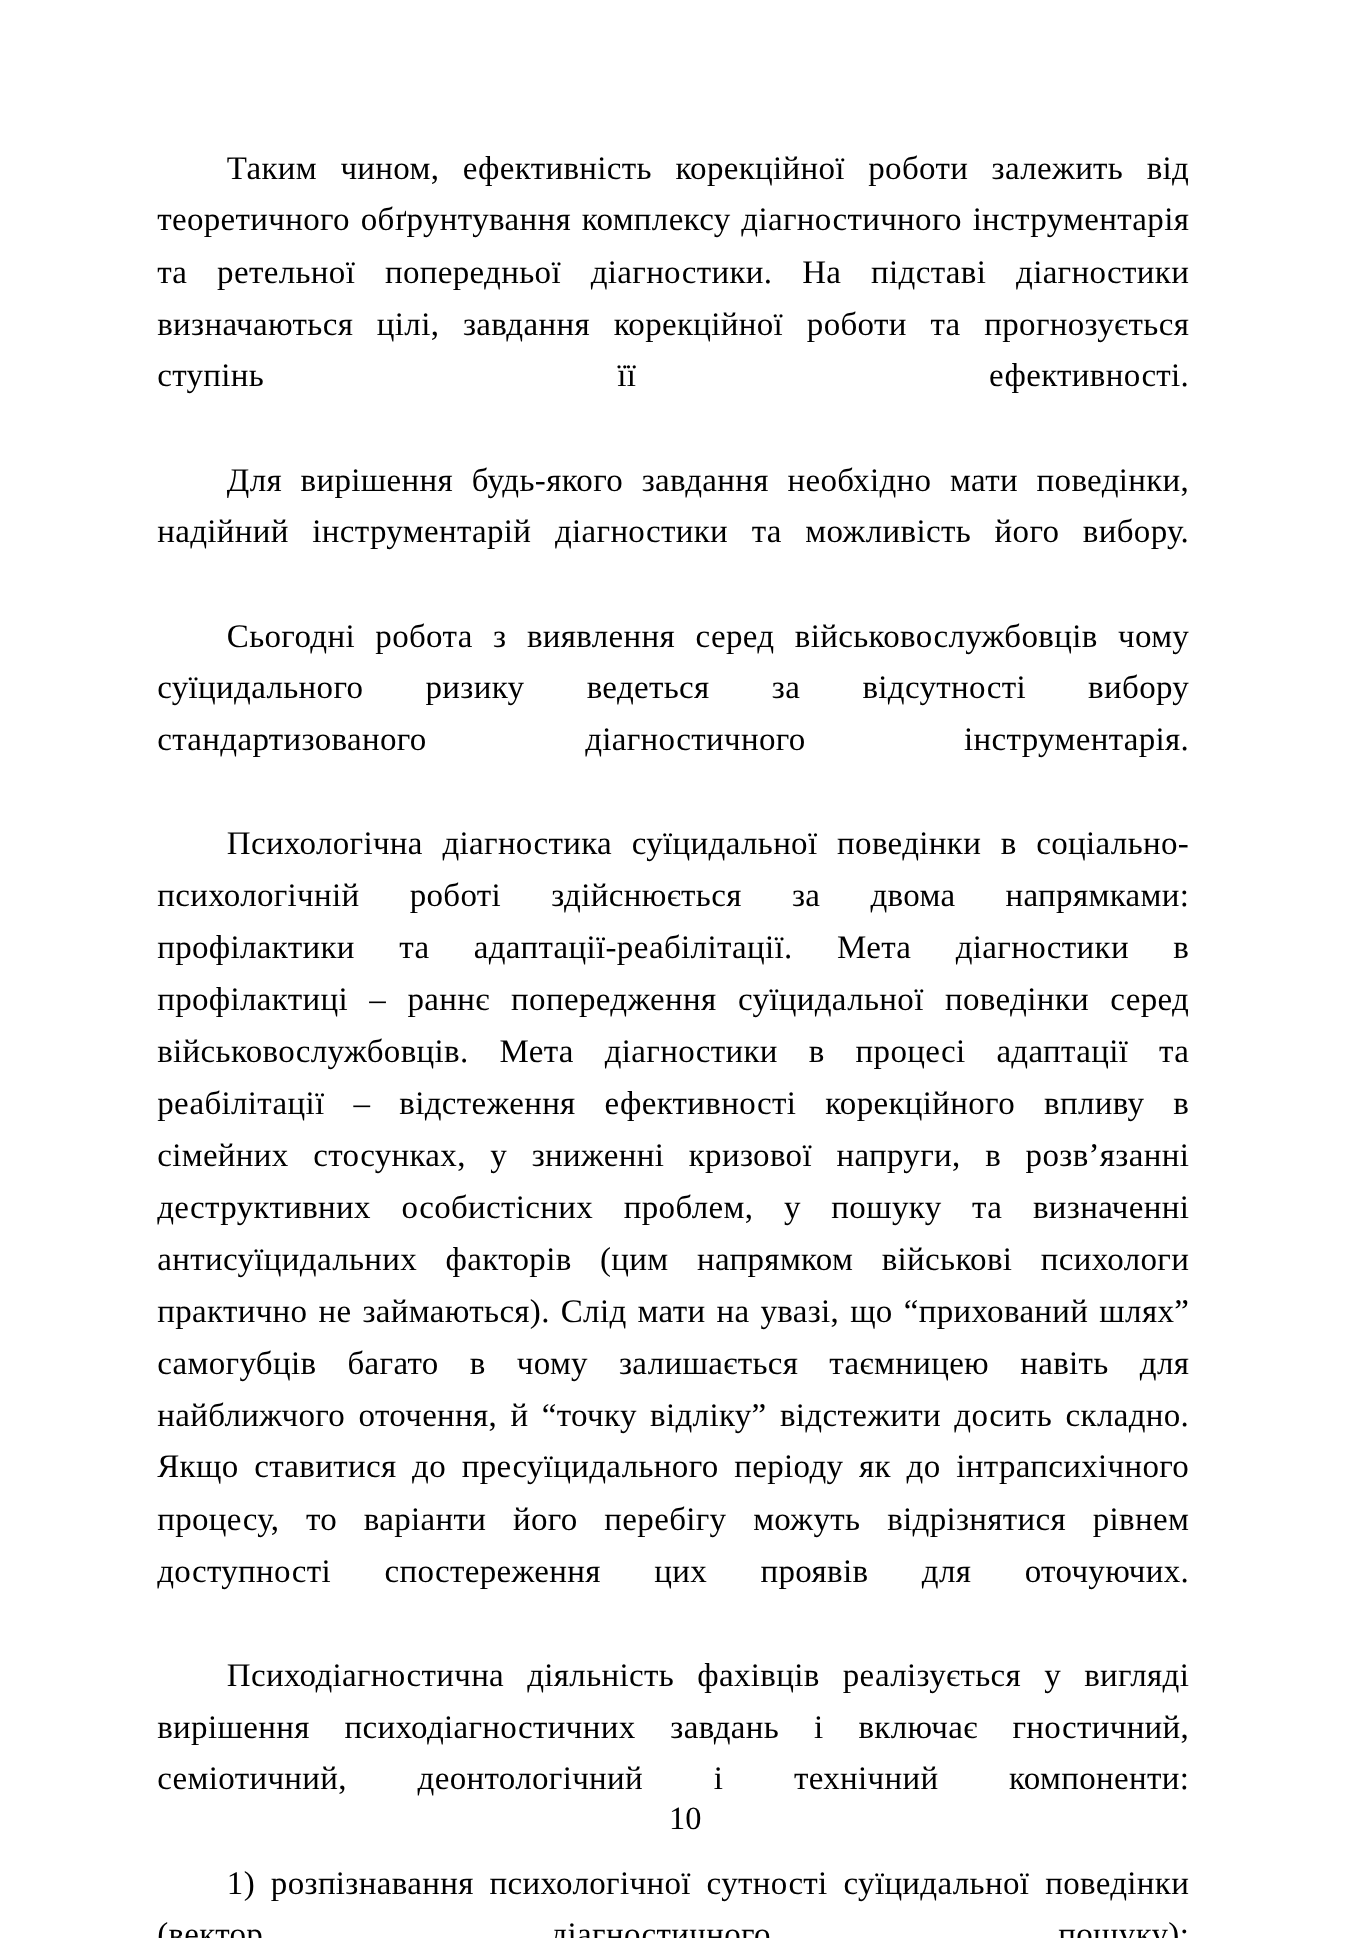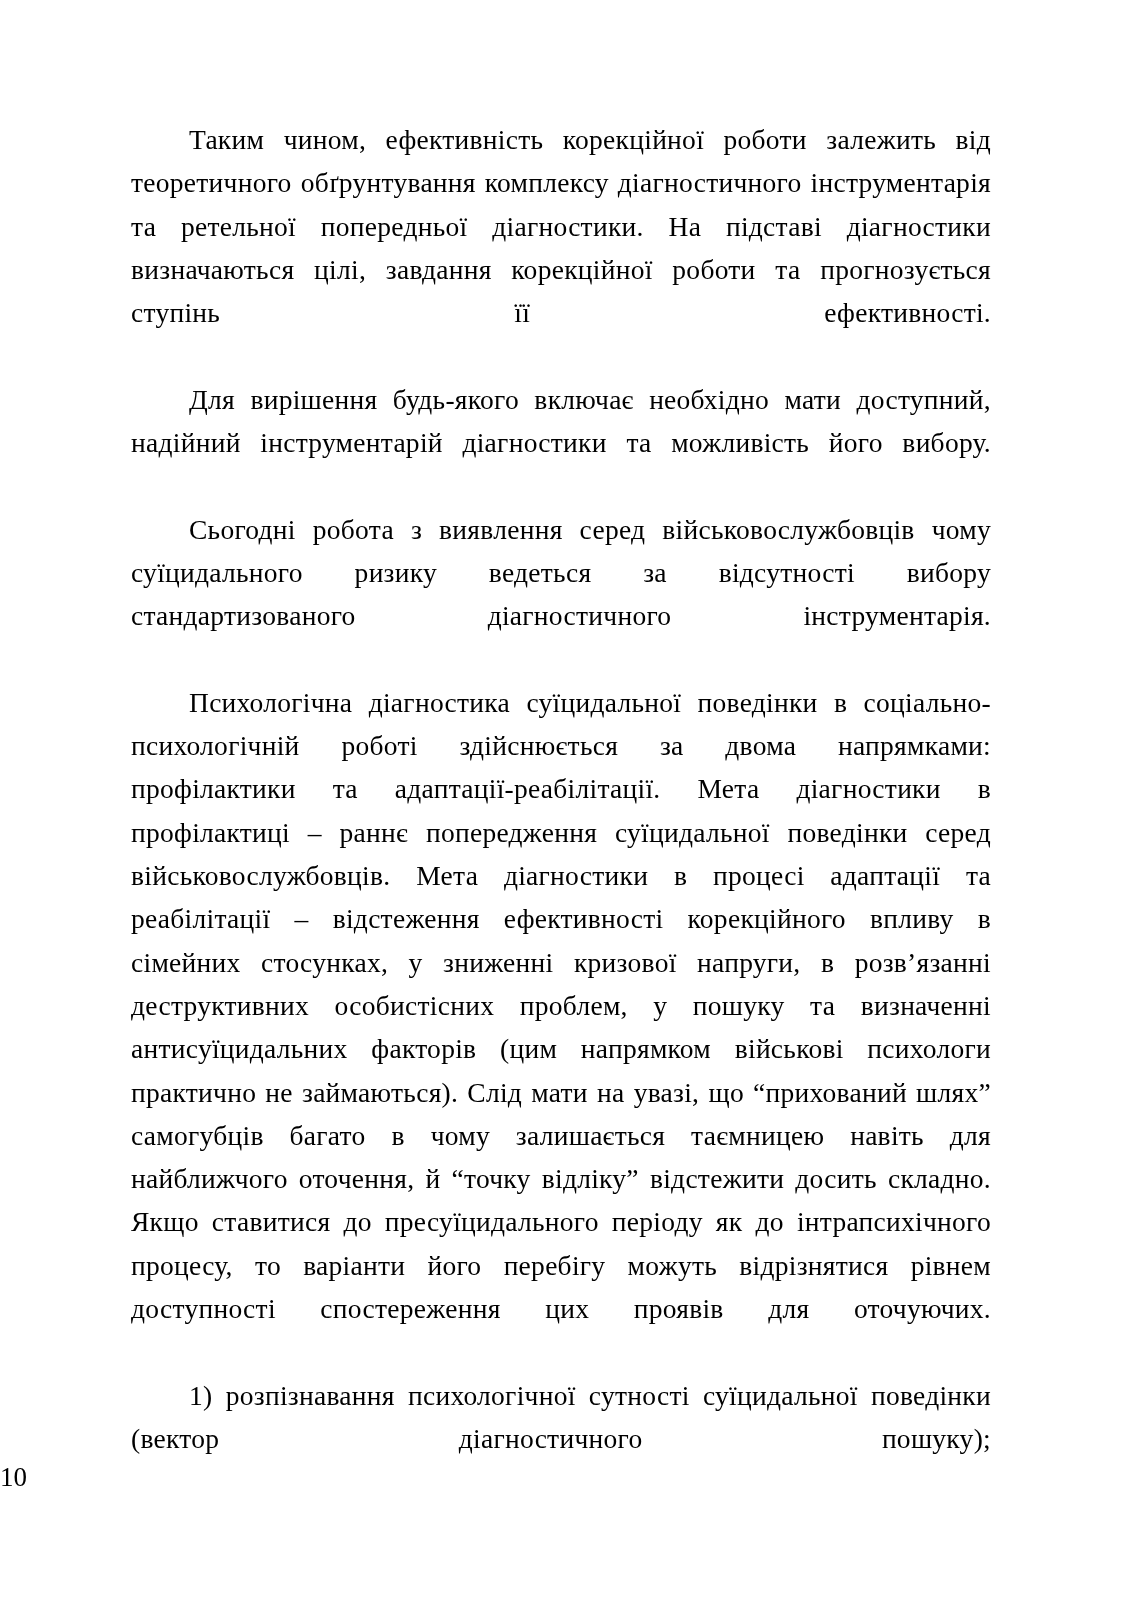--- a/index.html
+++ b/index.html
@@ -51,36 +51,38 @@
   
   p.para::after {
     content: "";
     display: inline-block;
     width: 100%;
   }
 
   #page-number {
     position: absolute;
     left: 0;
-    top: 1460px;
+    top: 1498px;
     width: 1142px;
+    text-align: center;
     font-size: 27px;
     line-height: 34px;
     font-family: "Liberation Serif", "DejaVu Serif", serif;
   }
 </style>
 </head>
 <body>
 
 <div id="page">
 
   <div id="text-body">
     <p class="para">Таким чином, ефективність корекційної роботи залежить від теоретичного обґрунтування комплексу діагностичного інструментарія та ретельної попередньої діагностики. На підставі діагностики визначаються цілі, завдання корекційної роботи та прогнозується ступінь її ефективності.</p>
-    <p class="para">Для вирішення будь-якого включає необхідно мати доступний, надійний інструментарій діагностики та можливість його вибору.</p>
+    <p class="para">Для вирішення будь-якого завдання необхідно мати поведінки, надійний інструментарій діагностики та можливість його вибору.</p>
     <p class="para">Сьогодні робота з виявлення серед військовослужбовців чому суїцидального ризику ведеться за відсутності вибору стандартизованого діагностичного інструментарія.</p>
     <p class="para">Психологічна діагностика суїцидальної поведінки в соціально-психологічній роботі здійснюється за двома напрямками: профілактики та адаптації-реабілітації. Мета діагностики в профілактиці – раннє попередження суїцидальної поведінки серед військовослужбовців. Мета діагностики в процесі адаптації та реабілітації – відстеження ефективності корекційного впливу в сімейних стосунках, у зниженні кризової напруги, в розв’язанні деструктивних особистісних проблем, у пошуку та визначенні антисуїцидальних факторів (цим напрямком військові психологи практично не займаються). Слід мати на увазі, що “прихований шлях” самогубців багато в чому залишається таємницею навіть для найближчого оточення, й “точку відліку” відстежити досить складно. Якщо ставитися до пресуїцидального періоду як до інтрапсихічного процесу, то варіанти його перебігу можуть відрізнятися рівнем доступності спостереження цих проявів для оточуючих.</p>
+    <p class="para">Психодіагностична діяльність фахівців реалізується у вигляді вирішення психодіагностичних завдань і включає гностичний, семіотичний, деонтологічний і технічний компоненти:</p>
     <p class="para">1) розпізнавання психологічної сутності суїцидальної поведінки (вектор діагностичного пошуку);</p>
 
   </div>
 
   <div id="page-number">10</div>
 
 </div>
 
 </body></html>

